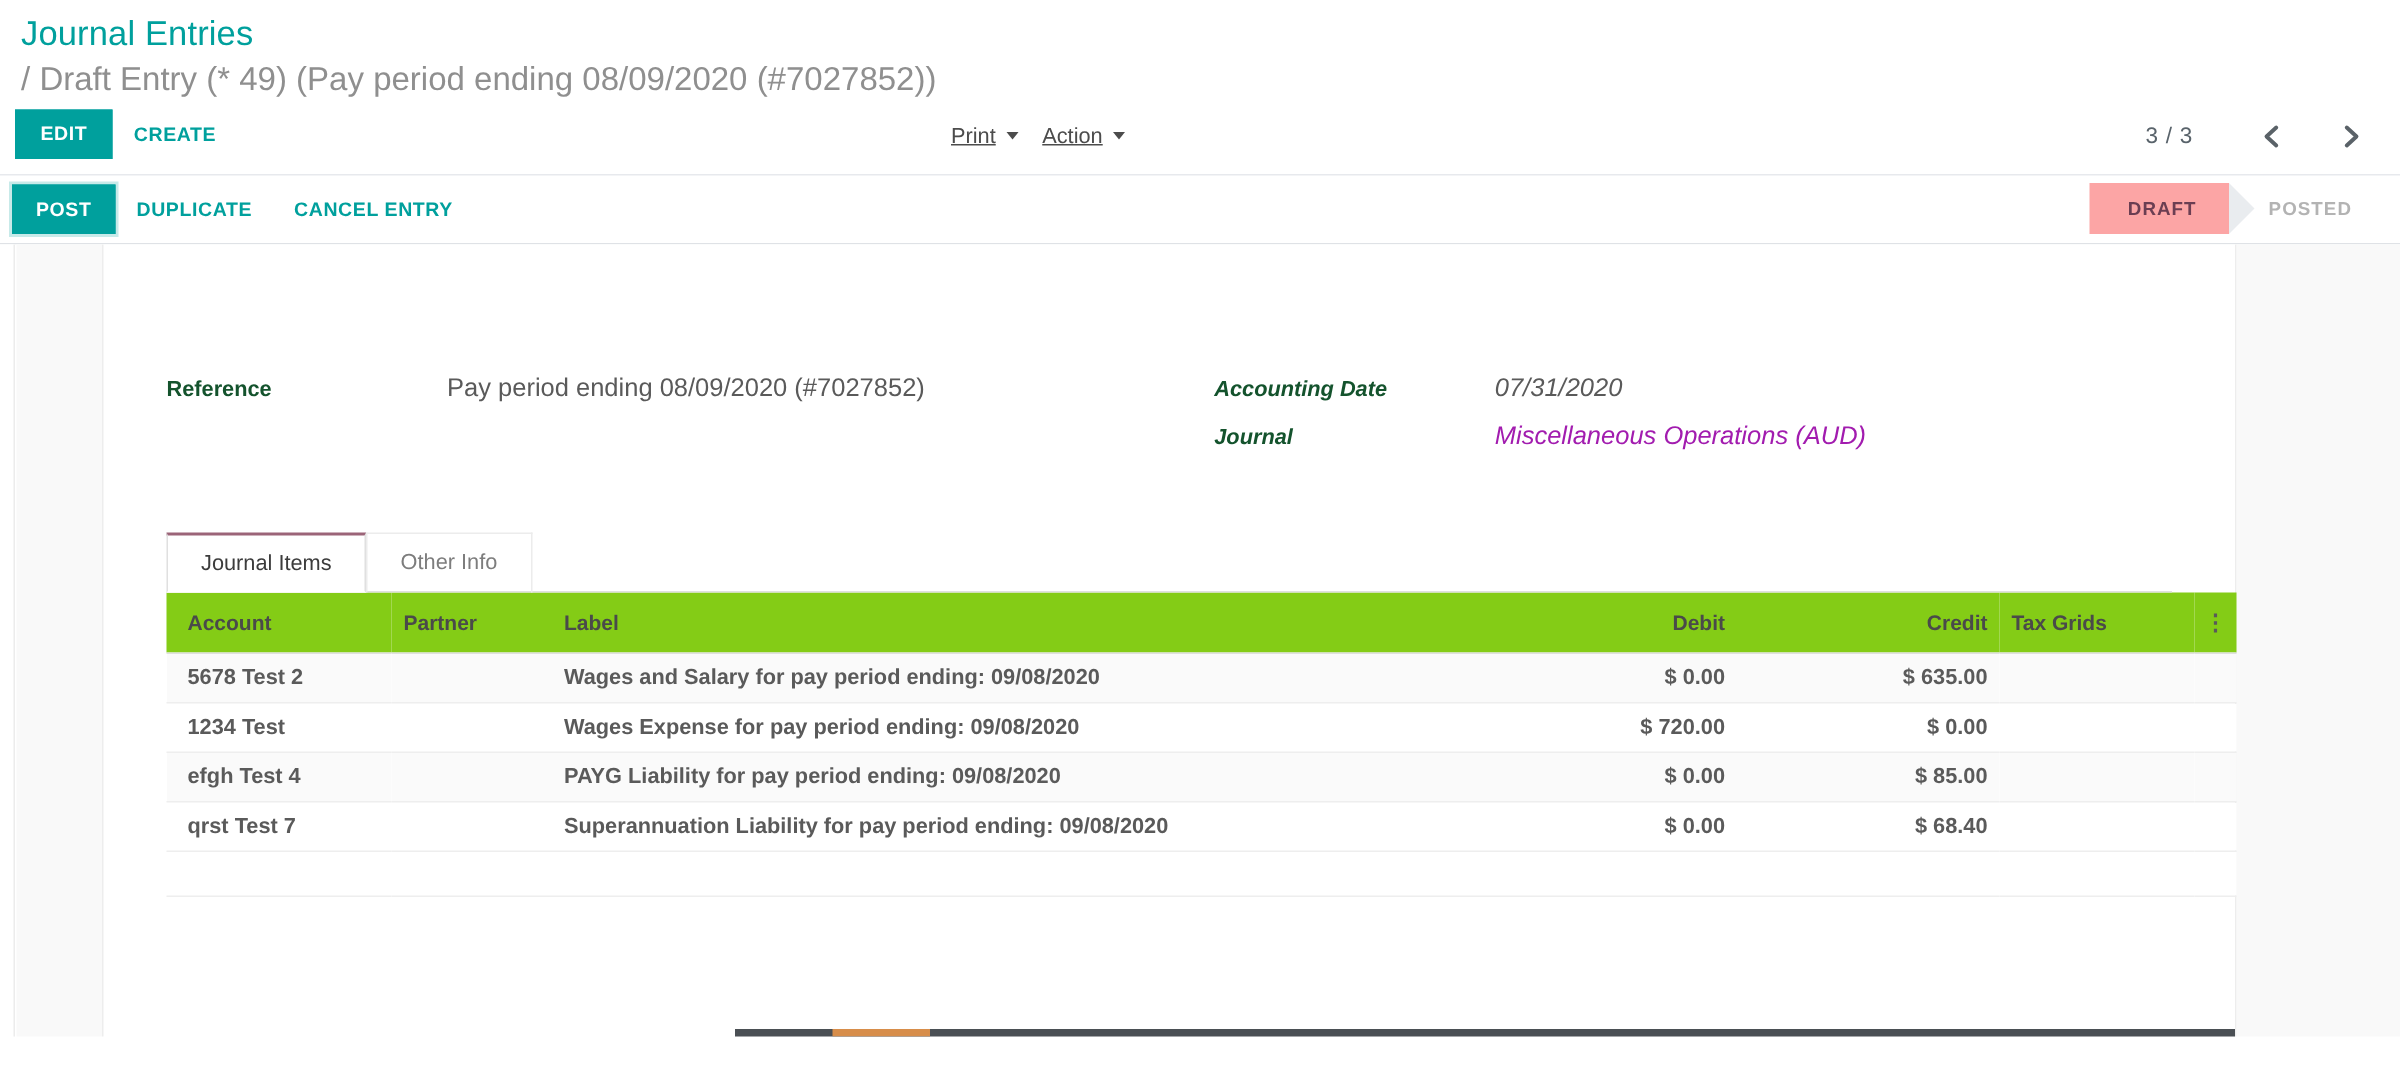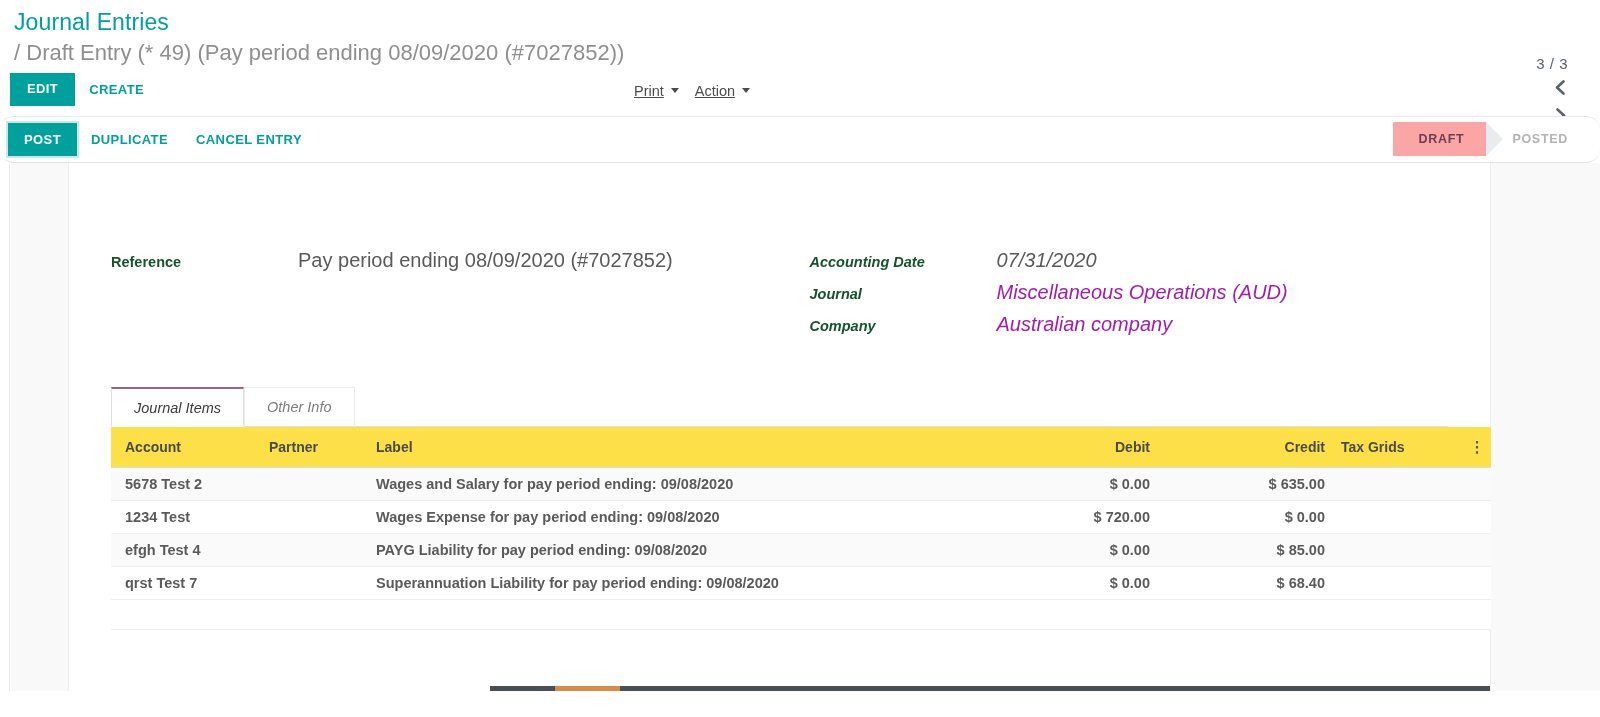--- a/index.html
+++ b/index.html
@@ -113,23 +113,22 @@
     display: inline-block;
   }
 
   .cp-pager {
     position: absolute;
     right: 16px;
     top: 50%;
     transform: translateY(-50%);
     display: flex;
     align-items: center;
-    gap: 4px;
+    gap: 20px;
     color: #5a6268;
-    flex-direction: column;
   }
 
   .pager-counter {
     font-size: 15px;
     color: #59636b;
     letter-spacing: .5px;
     padding-right: 16px;
   }
 
   .pager-btn {
@@ -146,21 +145,20 @@
   
   .statusbar-row {
     display: flex;
     align-items: center;
     border-top: 1px solid #e7e9ed;
     border-bottom: 1px solid #dfe2e6;
     background: #ffffff;
     padding: 6px 0 6px 8px;
     min-height: 47px;
     position: relative;
-    border-radius: 14px;
   }
 
   .btn-post {
     background: #00A09D;
     color: #ffffff;
     border: 1px solid #00A09D;
     box-shadow: 0 0 0 2px rgba(0,160,157,.22);
     font-size: 13px;
     font-weight: 700;
     letter-spacing: .4px;
@@ -270,21 +268,21 @@
 
   .field-label {
     width: 187px;
     flex: 0 0 187px;
     font-weight: 700;
     color: #14532d;
     font-size: 14.5px;
   }
 
   .field-value {
-    font-size: 20px;
+    font-size: 17px;
     color: #5a5a5a;
   }
 
   .field-value.link {
     color: #a21caf;
     cursor: pointer;
   }
 
   
   .notebook {
@@ -300,21 +298,20 @@
   .nb-tab {
     font-size: 14.5px;
     padding: 11px 22px 10px 22px;
     cursor: pointer;
     color: #6b6b6b;
     border: 1px solid transparent;
     border-bottom: none;
     margin-bottom: -1px;
     background: transparent;
     font-family: "Liberation Sans", sans-serif;
-    font-style: italic;
   }
 
   .nb-tab.active {
     color: #3c3c3c;
     background: #ffffff;
     border-color: #e0e0e0;
     border-top: 2px solid #9b6478;
     border-bottom: 1px solid #ffffff;
   }
 
@@ -332,21 +329,21 @@
     margin-top: 0;
   }
 
   table.journal-items thead th {
     font-size: 14px;
     font-weight: 700;
     color: #4a4a4a;
     text-align: left;
     padding: 12px 8px 11px 8px;
     border-bottom: 1px solid #dfdfdf;
-    background: #fde047;
+    background: #84cc16;
     white-space: nowrap;
     cursor: pointer;
   }
 
   th.col-account { width: 150px; padding-left: 14px !important; }
   th.col-partner { width: 107px; }
   th.col-label   { width: 600px; }
   th.col-debit   { width: 190px; text-align: right !important; }
   th.col-credit  { width: 175px; text-align: right !important; }
   th.col-tax     { width: 130px; }
@@ -485,24 +482,20 @@
       </div>
 
       <div class="group-col right">
         <div class="field-row">
           <div class="field-label">Accounting Date</div>
           <div class="field-value">07/31/2020</div>
         </div>
         <div class="field-row">
           <div class="field-label">Journal</div>
           <div class="field-value link">Miscellaneous Operations (AUD)</div>
-        </div>
-        <div class="field-row">
-          <div class="field-label">Company</div>
-          <div class="field-value link">Australian company</div>
         </div>
       </div>
     </div>
 
     <div class="notebook">
       <div class="nb-headers">
         <div class="nb-tab active">Journal Items</div>
         <div class="nb-tab inactive">Other Info</div>
       </div>
 

